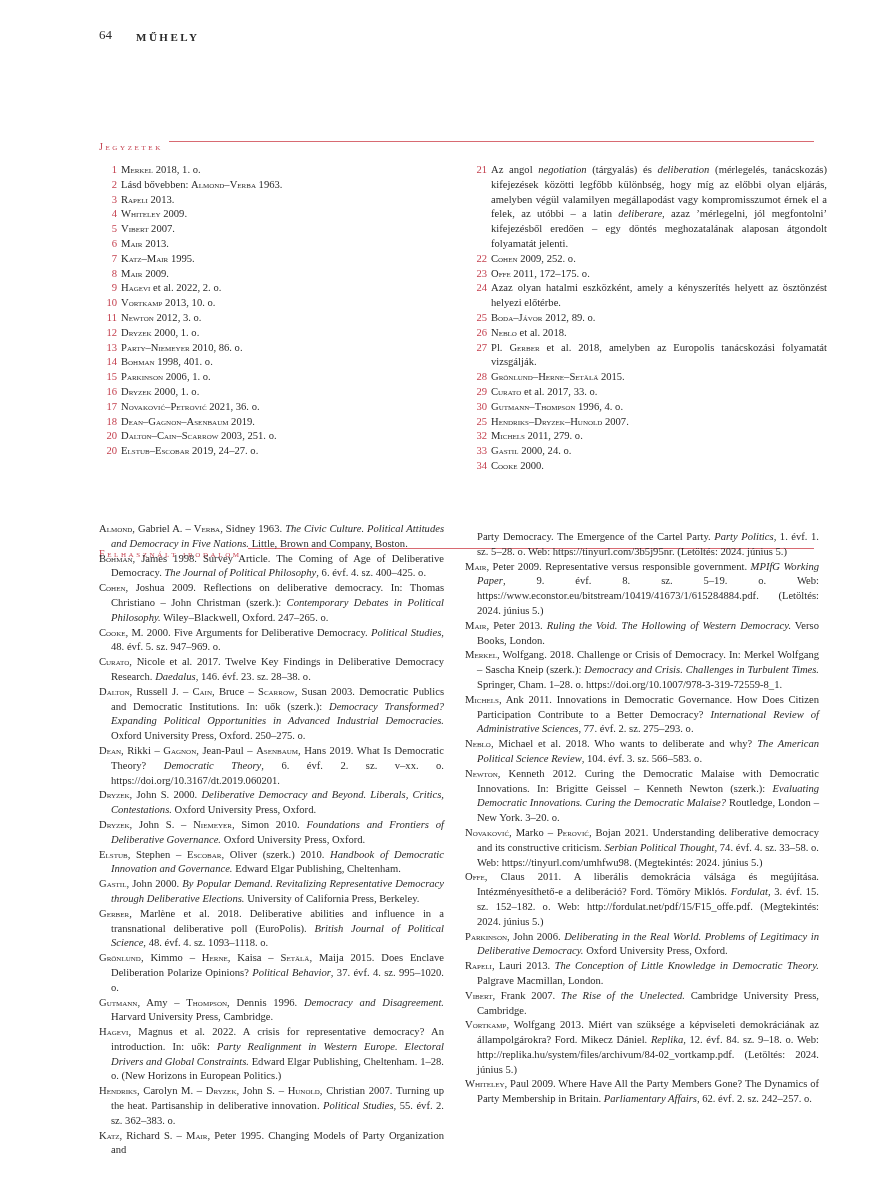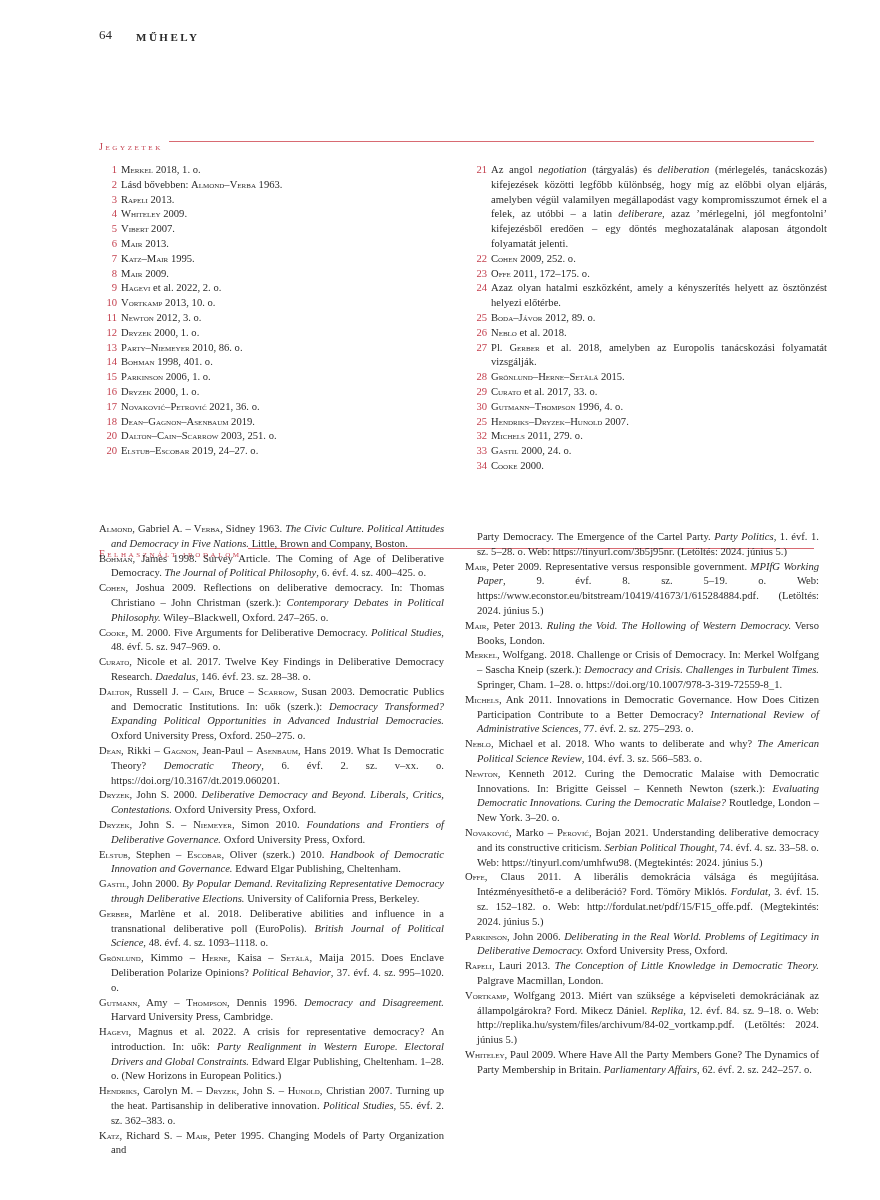--- a/index.html
+++ b/index.html
@@ -225,15 +225,16 @@
     <div class="ref"><span class="au">Mair</span>, Peter 2009. Representative versus responsible government. <i>MPIfG Working Paper</i>, 9. évf. 8. sz. 5–19. o. Web: https://www.econstor.eu/bitstream/10419/41673/1/615284884.pdf. (Letöltés: 2024. június 5.)</div>
     <div class="ref"><span class="au">Mair</span>, Peter 2013. <i>Ruling the Void. The Hollowing of Western Democracy.</i> Verso Books, London.</div>
     <div class="ref"><span class="au">Merkel</span>, Wolfgang. 2018. Challenge or Crisis of Democracy. In: Merkel Wolfgang – Sascha Kneip (szerk.): <i>Democracy and Crisis. Challenges in Turbulent Times.</i> Springer, Cham. 1–28. o. https://doi.org/10.1007/978-3-319-72559-8_1.</div>
     <div class="ref"><span class="au">Michels</span>, Ank 2011. Innovations in Democratic Governance. How Does Citizen Participation Contribute to a Better Democracy? <i>International Review of Administrative Sciences</i>, 77. évf. 2. sz. 275–293. o.</div>
     <div class="ref"><span class="au">Neblo</span>, Michael et al. 2018. Who wants to deliberate and why? <i>The American Political Science Review</i>, 104. évf. 3. sz. 566–583. o.</div>
     <div class="ref"><span class="au">Newton</span>, Kenneth 2012. Curing the Democratic Malaise with Democratic Innovations. In: Brigitte Geissel – Kenneth Newton (szerk.): <i>Evaluating Democratic Innovations. Curing the Democratic Malaise?</i> Routledge, London – New York. 3–20. o.</div>
     <div class="ref"><span class="au">Novaković</span>, Marko – <span class="au">Perović</span>, Bojan 2021. Understanding deliberative democracy and its constructive criticism. <i>Serbian Political Thought</i>, 74. évf. 4. sz. 33–58. o. Web: https://tinyurl.com/umhfwu98. (Megtekintés: 2024. június 5.)</div>
     <div class="ref"><span class="au">Offe</span>, Claus 2011. A liberális demokrácia válsága és megújítása. Intézményesíthető-e a deliberáció? Ford. Tömöry Miklós. <i>Fordulat</i>, 3. évf. 15. sz. 152–182. o. Web: http://fordulat.net/pdf/15/F15_offe.pdf. (Megtekintés: 2024. június 5.)</div>
     <div class="ref"><span class="au">Parkinson</span>, John 2006. <i>Deliberating in the Real World. Problems of Legitimacy in Deliberative Democracy.</i> Oxford University Press, Oxford.</div>
     <div class="ref"><span class="au">Rapeli</span>, Lauri 2013. <i>The Conception of Little Knowledge in Democratic Theory.</i> Palgrave Macmillan, London.</div>
+    <div class="ref"><span class="au">Vibert</span>, Frank 2007. <i>The Rise of the Unelected.</i> Cambridge University Press, Cambridge.</div>
     <div class="ref"><span class="au">Vortkamp</span>, Wolfgang 2013. Miért van szüksége a képviseleti demokráciának az állampolgárokra? Ford. Mikecz Dániel. <i>Replika</i>, 12. évf. 84. sz. 9–18. o. Web: http://replika.hu/system/files/archivum/84-02_vortkamp.pdf. (Letöltés: 2024. június 5.)</div>
     <div class="ref"><span class="au">Whiteley</span>, Paul 2009. Where Have All the Party Members Gone? The Dynamics of Party Membership in Britain. <i>Parliamentary Affairs</i>, 62. évf. 2. sz. 242–257. o.</div>
   </div>
 
 </body></html>

